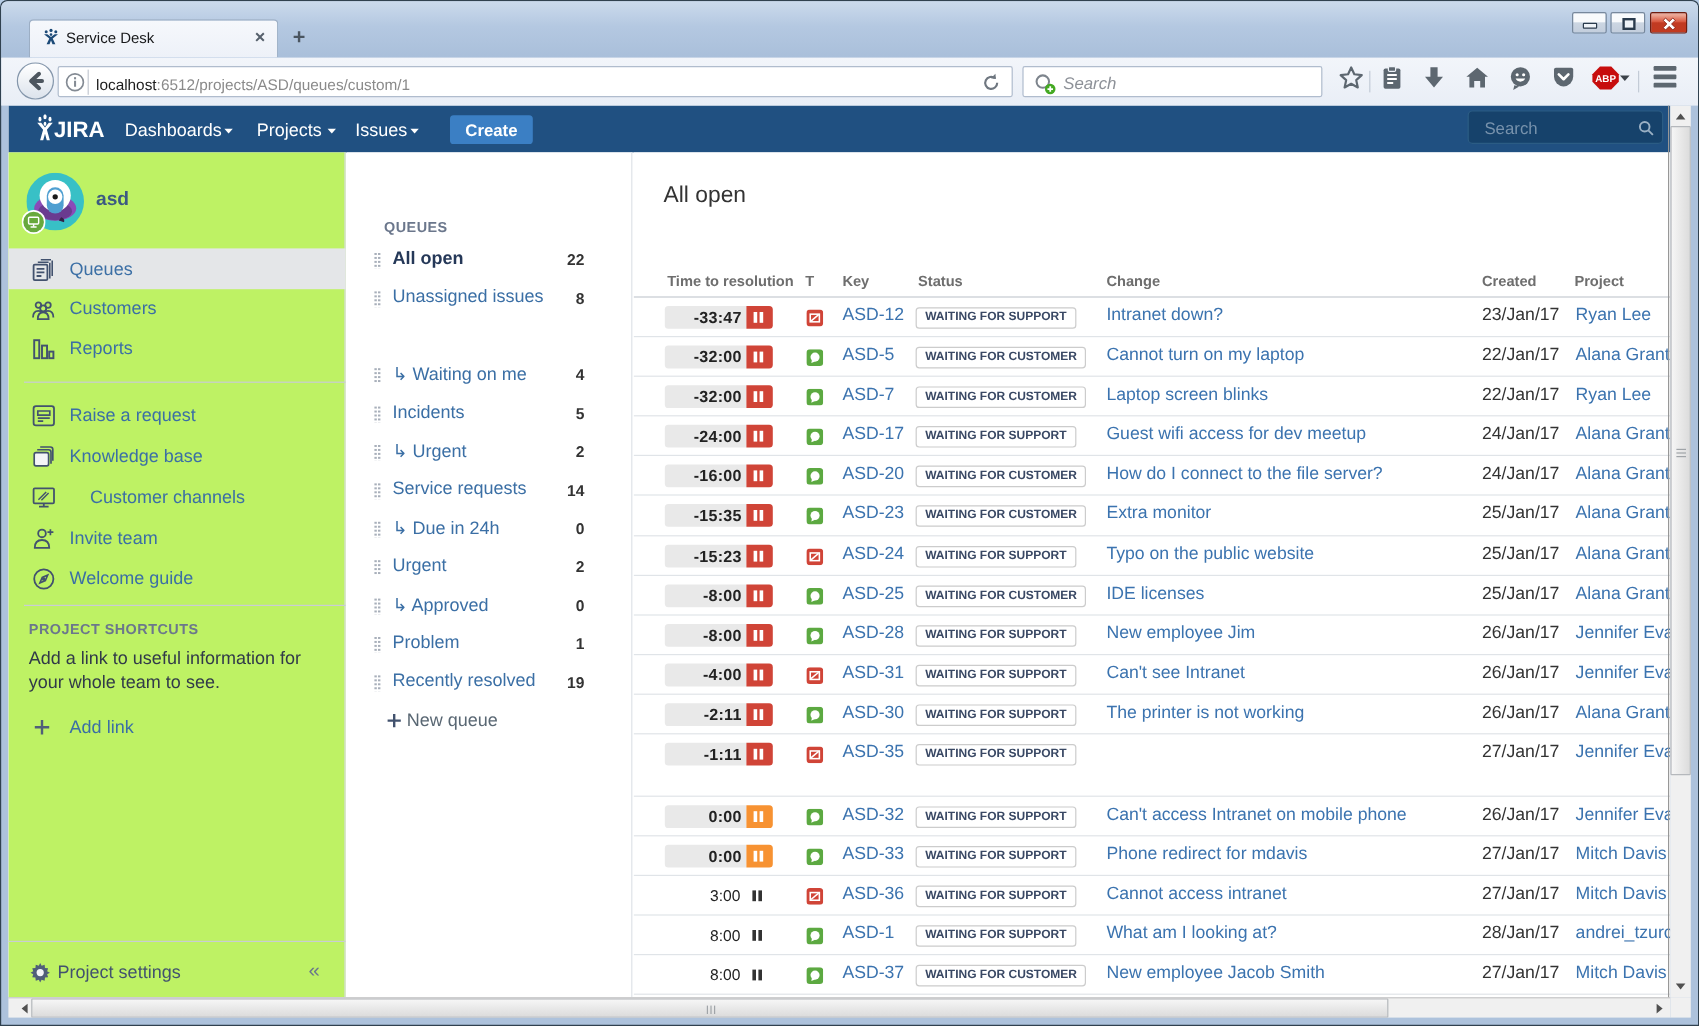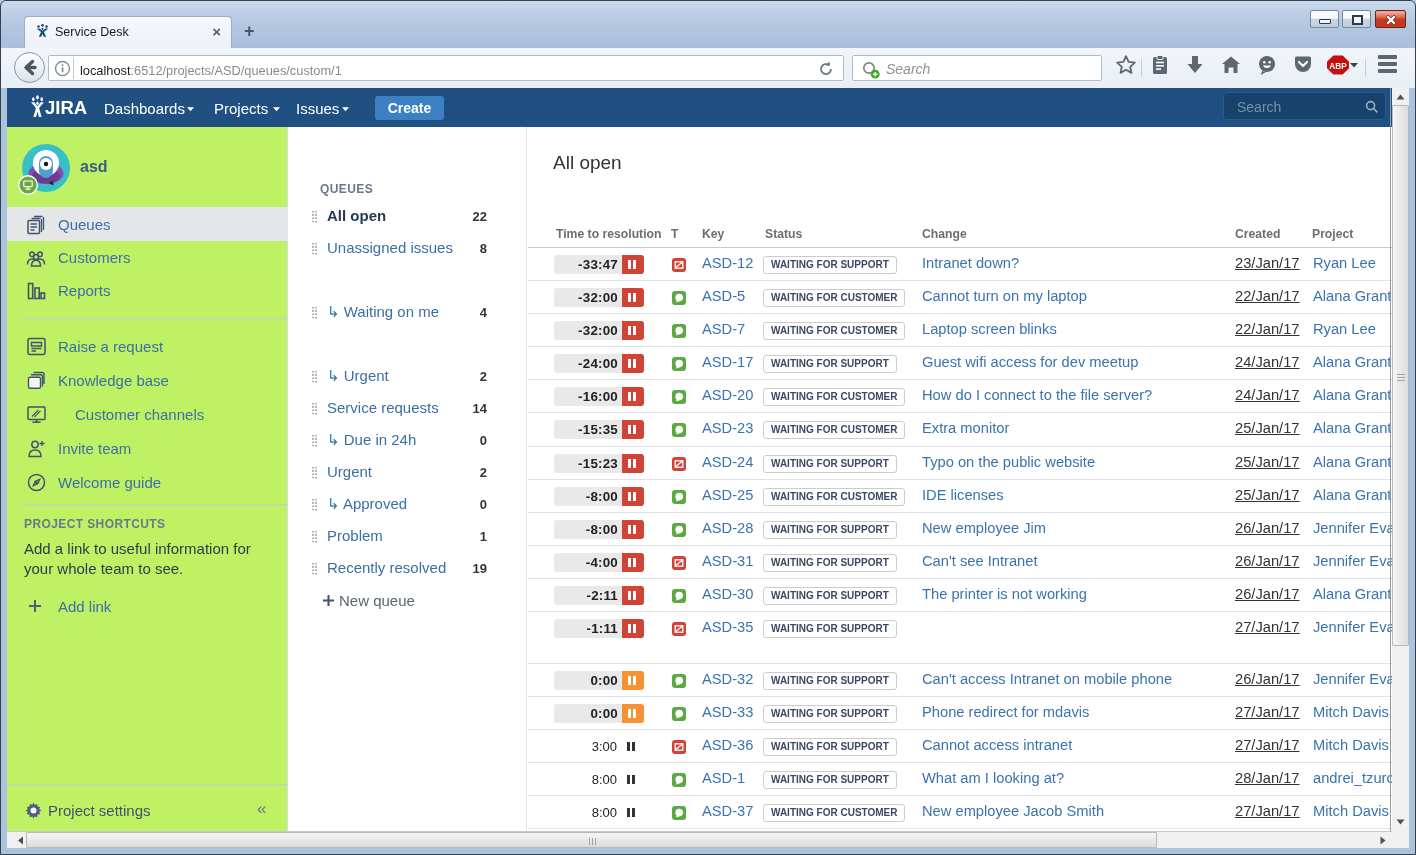--- a/index.html
+++ b/index.html
@@ -59,21 +59,21 @@
 .tgray b { position:absolute; right:4px; top:2px; font-size:13.4px; color:#222; letter-spacing:0.2px; }
 .tcol { position:absolute; left:94px; top:7px; width:22px; height:19px; border-radius:0 3px 3px 0; }
 .tcol i, .pp { position:absolute; left:6px; top:5px; width:3px; height:9px; background:#fff; }
 .tcol i:after, .pp:after { content:""; position:absolute; left:5px; top:0; width:3px; height:9px; background:inherit; }
 .red { background:#d04437; }
 .orange { background:#f79232; }
 .ticon { position:absolute; left:144px; top:10px; }
 .keyc { left:174px; }
 .lozenge { position:absolute; left:235px; top:8px; height:18px; line-height:16px; border:1px solid #ccc; border-radius:3px; background:#fff; font-size:10px; font-weight:bold; color:#394864; padding:0 7px; }
 .sumc { left:394px; }
-.crec { left:707px; color:#333;text-decoration:underline; }
+.crec { left:707px; color:#333; }
 .repc { left:785px; }
 </style>
 </head>
 <body>
 <div id="frame"></div>
 <div id="titlebar"></div>
 <div id="tab">
   <svg class="abs" style="left:10px;top:6px" width="15" height="16" viewBox="0 0 18 18">
       <g fill="#1c4a78">
         <circle cx="9" cy="2.2" r="1.6"></circle>
@@ -322,20 +322,25 @@
     <div class="qrow" style="top:106px">
         <i class="grip"></i>
         <span class="qn">Unassigned issues</span>
         <span class="qc">8</span>
       </div>
     <div class="qrow" style="top:170px">
         <i class="grip"></i>
         <span class="qn"><s>↳</s> Waiting on me</span>
         <span class="qc">4</span>
       </div>
+    <div class="qrow" style="top:202px">
+        <i class="grip"></i>
+        <span class="qn">Incidents</span>
+        <span class="qc">5</span>
+      </div>
     <div class="qrow" style="top:234px">
         <i class="grip"></i>
         <span class="qn"><s>↳</s> Urgent</span>
         <span class="qc">2</span>
       </div>
     <div class="qrow" style="top:266px">
         <i class="grip"></i>
         <span class="qn">Service requests</span>
         <span class="qc">14</span>
       </div>

